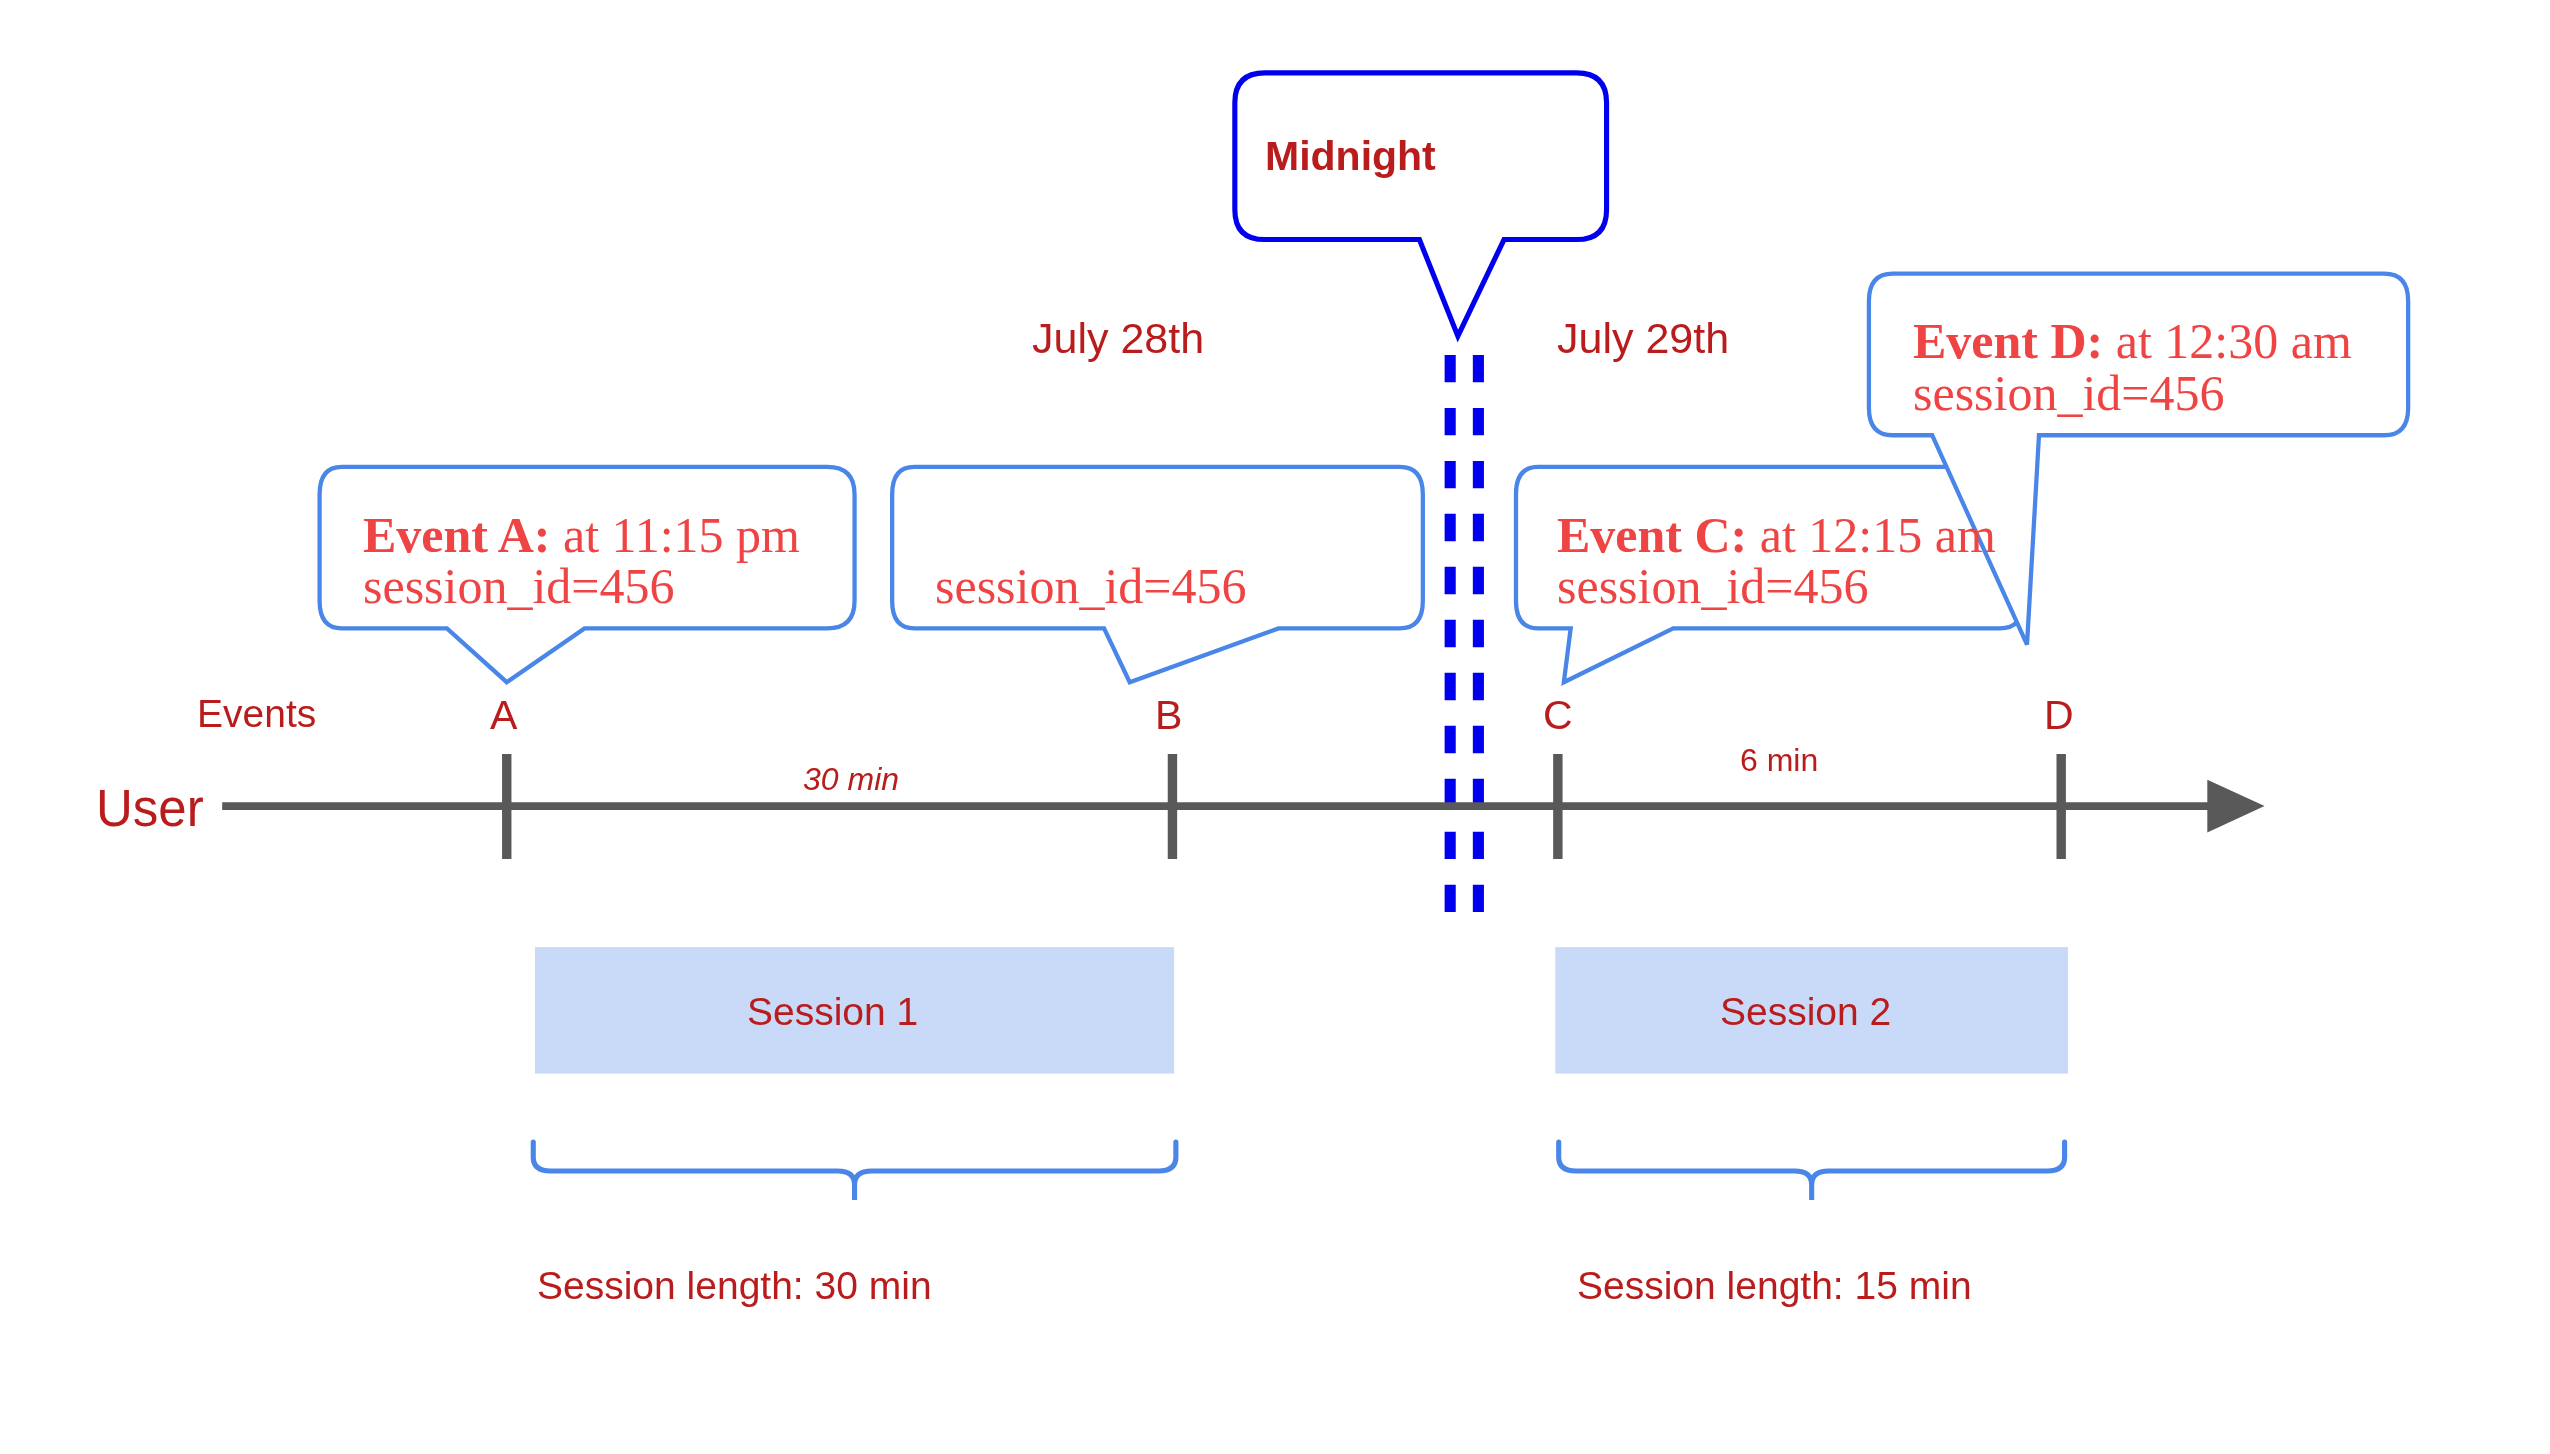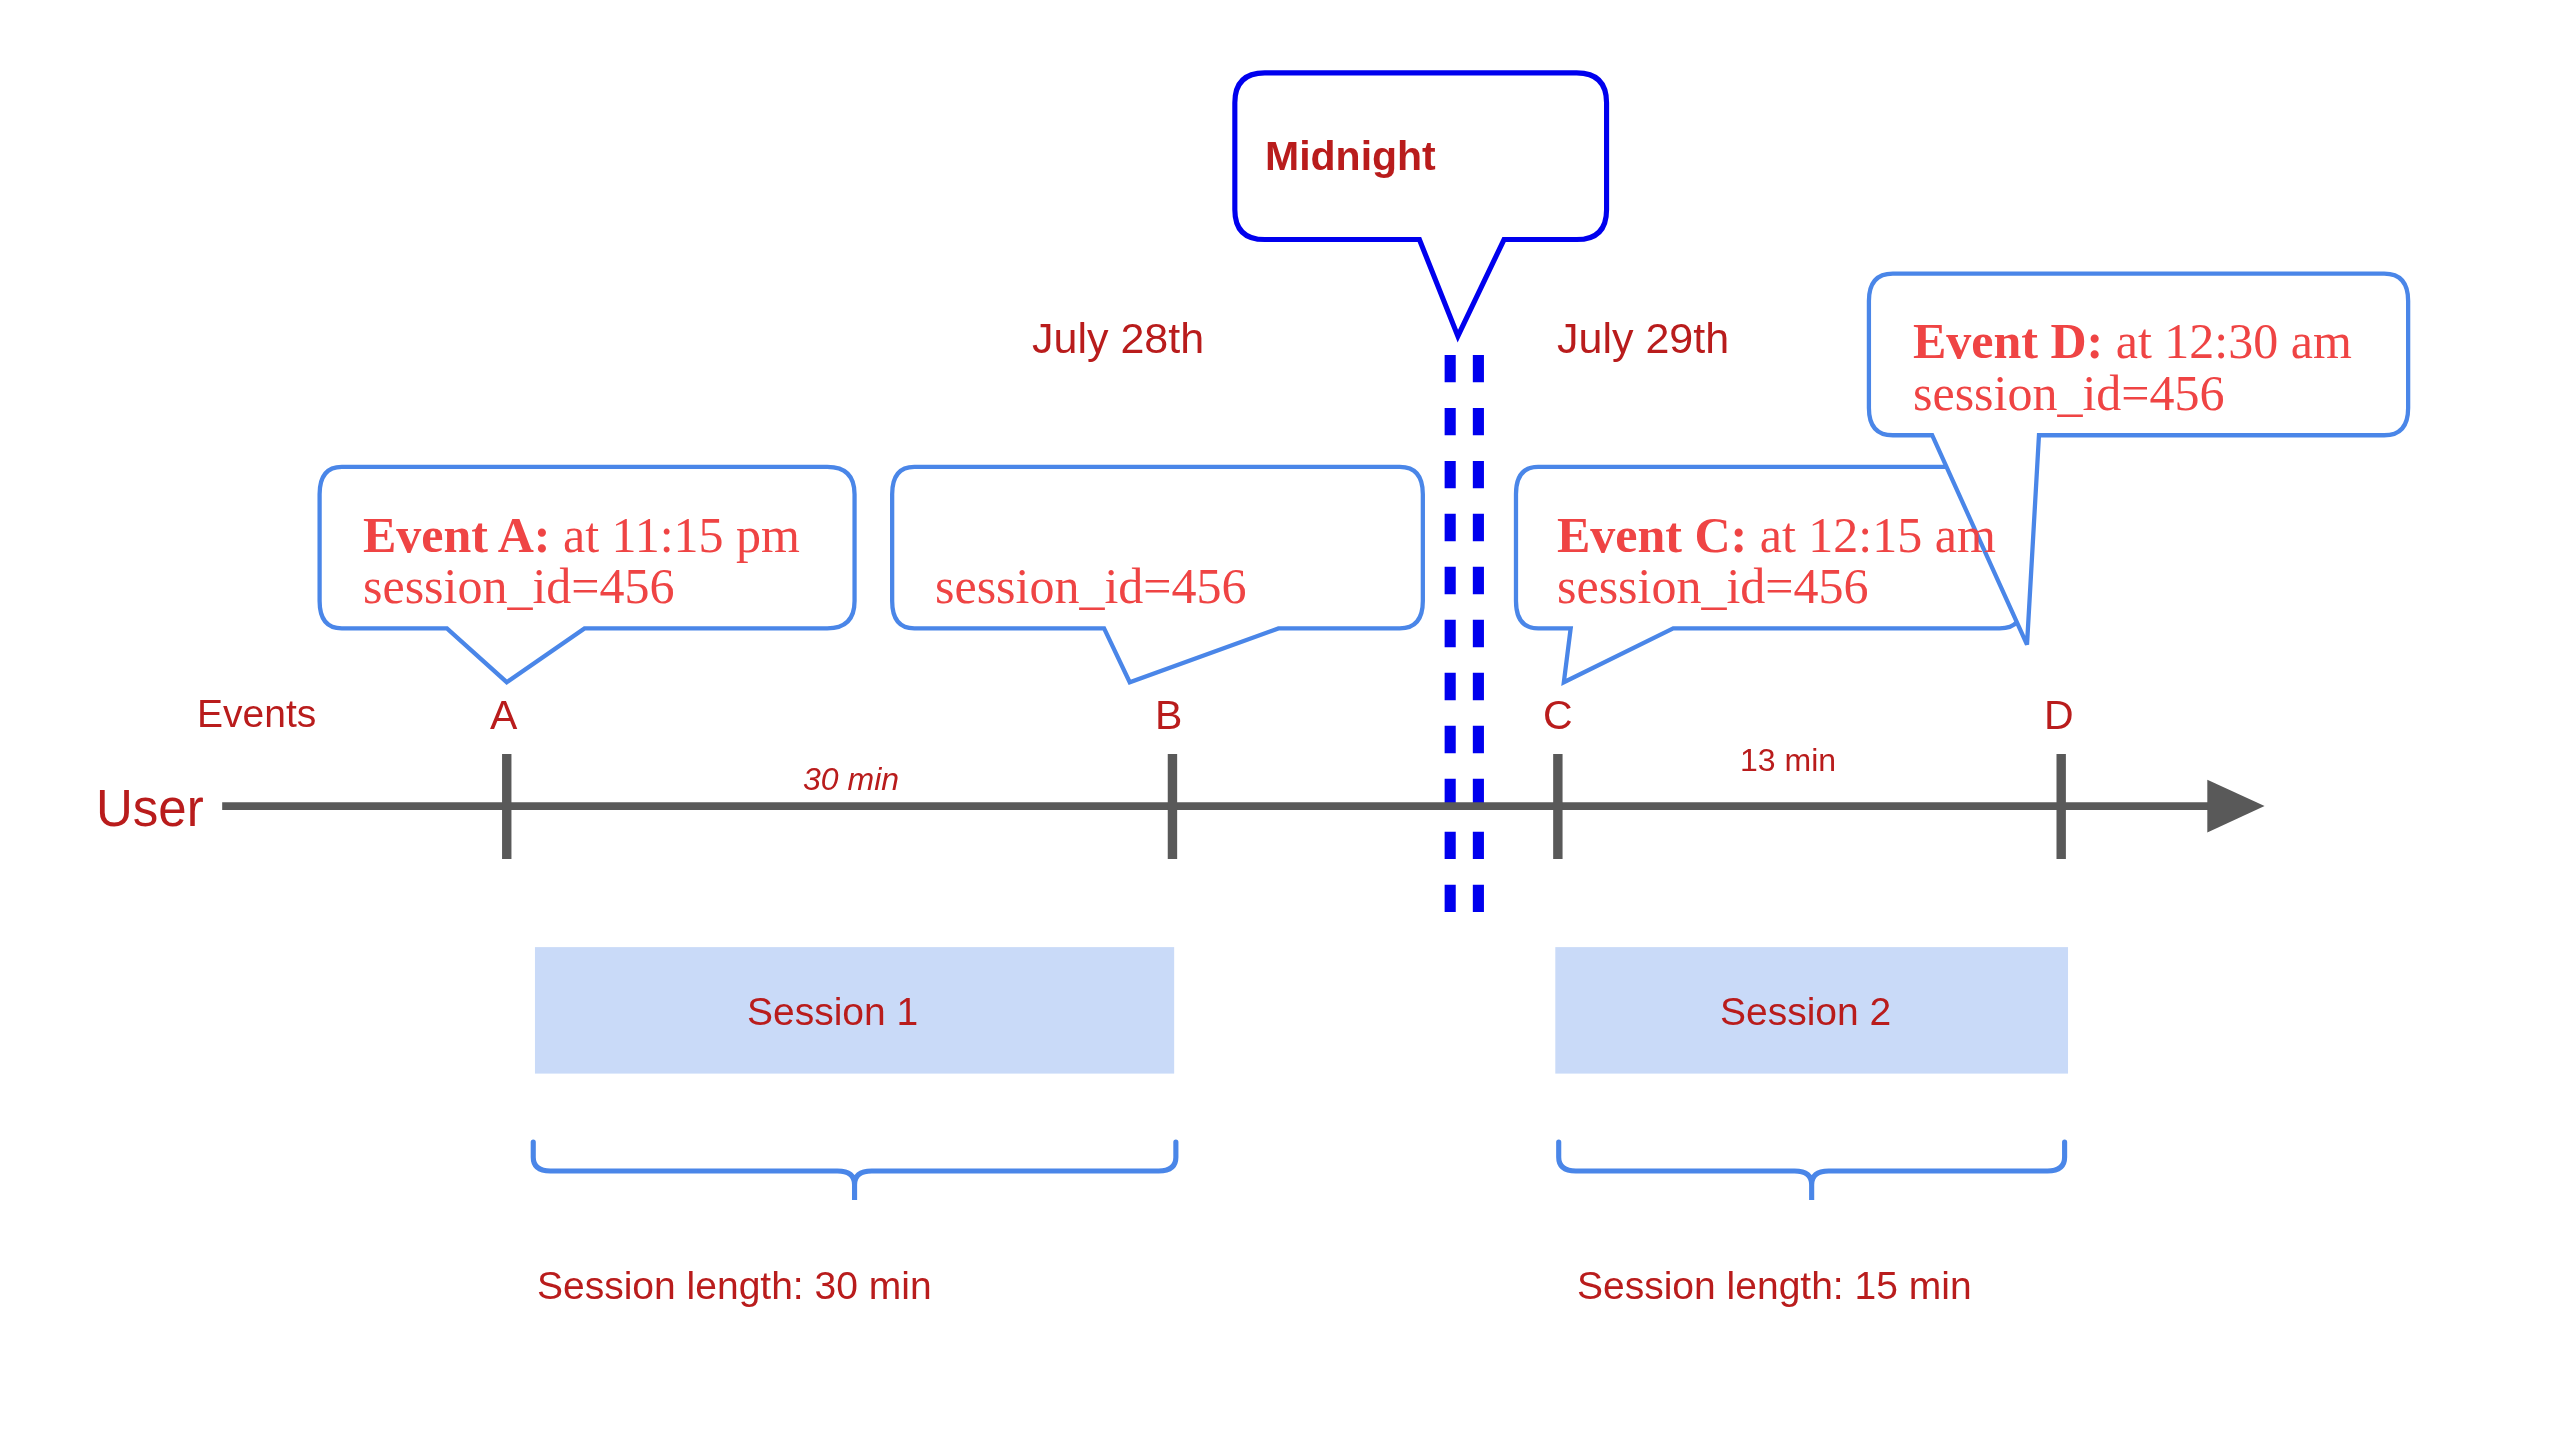--- a/index.html
+++ b/index.html
@@ -180,21 +180,21 @@
 
   <div class="txt lane-label" style="left:197px; top:691px;">Events</div>
   <div class="txt lane-label-big" style="left:96px; top:779px;">User</div>
 
   <div class="txt tick-letter" style="left:490px; top:691px;">A</div>
   <div class="txt tick-letter" style="left:1155px; top:691px;">B</div>
   <div class="txt tick-letter" style="left:1543px; top:691px;">C</div>
   <div class="txt tick-letter" style="left:2044px; top:691px;">D</div>
 
   <div class="txt dur-label" style="left:803px; top:761px;font-style:italic;">30 min</div>
-  <div class="txt dur-label" style="left:1740px; top:742px;">13 min</div>
+  <div class="txt dur-label" style="left:1740px; top:742px;">6 min</div>
 
   <div class="txt session-label" style="left:747px; top:989px;">Session 1</div>
   <div class="txt session-label" style="left:1720px; top:989px;">Session 2</div>
 
   <div class="txt brace-label" style="left:537px; top:1263px;text-align:right;">Session length: 30 min</div>
   <div class="txt brace-label" style="left:1577px; top:1263px;">Session length: 15 min</div>
 
 </div>
 
 

